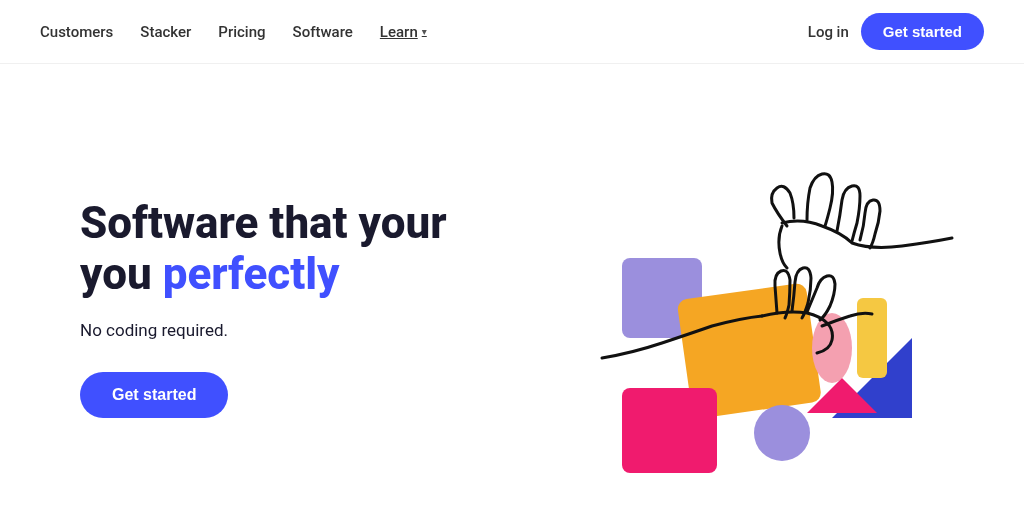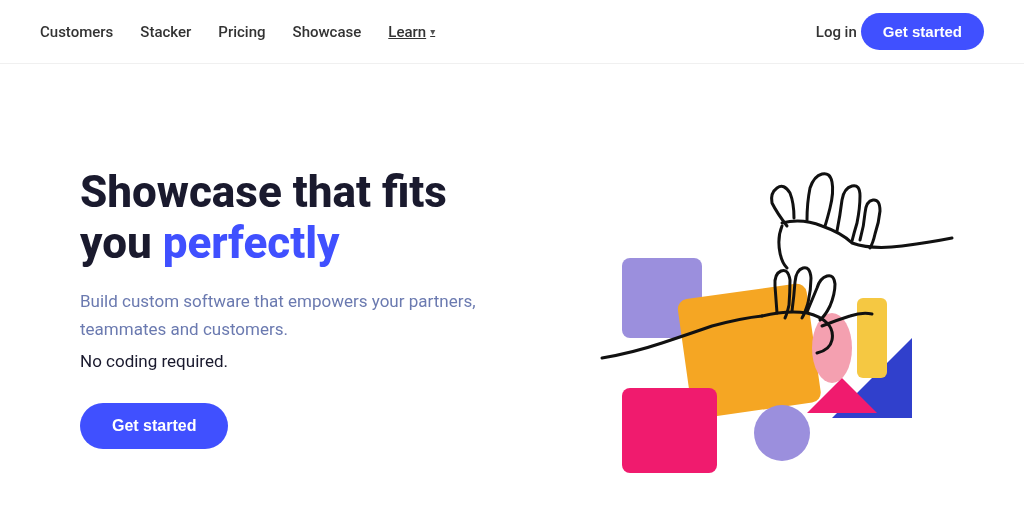--- a/index.html
+++ b/index.html
@@ -53,21 +53,21 @@
       gap: 4px;
       text-decoration: underline;
     }
     .chevron {
       font-size: 10px;
       color: #555;
     }
     .nav-actions {
       display: flex;
       align-items: center;
-      gap: 4px;
+      gap: 12px;
     }
     .login-link {
       font-size: 15px;
       color: #333;
       font-weight: 500;
       cursor: pointer;
     }
     .get-started-btn-nav {
       background: #4050ff;
       color: white;
@@ -140,40 +140,39 @@
   </style>
 </head>
 <body>
 
 <nav>
 
   <div class="nav-links">
     <a class="nav-link">Customers</a>
     <a class="nav-link">Stacker</a>
     <a class="nav-link">Pricing</a>
-    <a class="nav-link">Showcase</a>
+    <a class="nav-link">Software</a>
     <a class="nav-link nav-link-learn">
       <span>Learn</span>
       <span class="chevron">▾</span>
     </a>
   </div>
 
   <div class="nav-actions">
     <a class="login-link">Log in</a>
     <button class="get-started-btn-nav">Get started</button>
   </div>
 </nav>
 
 <section class="hero">
   <div class="hero-content">
     <h1 class="hero-title">
-      <span>Showcase that fits</span><br>
+      <span>Software that your</span><br>
       <span>you </span><span class="hero-title-accent">perfectly</span>
     </h1>
-    <p class="hero-subtitle">Build custom software that empowers your partners, teammates and customers.</p>
     <p class="hero-no-coding">No coding required.</p>
     <button class="get-started-btn-hero">Get started</button>
   </div>
 
   <div class="hero-illustration">
     <svg class="illustration-svg" viewBox="0 0 420 340" fill="none" xmlns="http://www.w3.org/2000/svg">
 
       <rect x="80" y="120" width="80" height="80" rx="8" fill="#9b8fdd"></rect>
 
       <rect x="140" y="160" width="130" height="120" rx="10" fill="#f5a623" transform="rotate(-8 155 200)"></rect>

